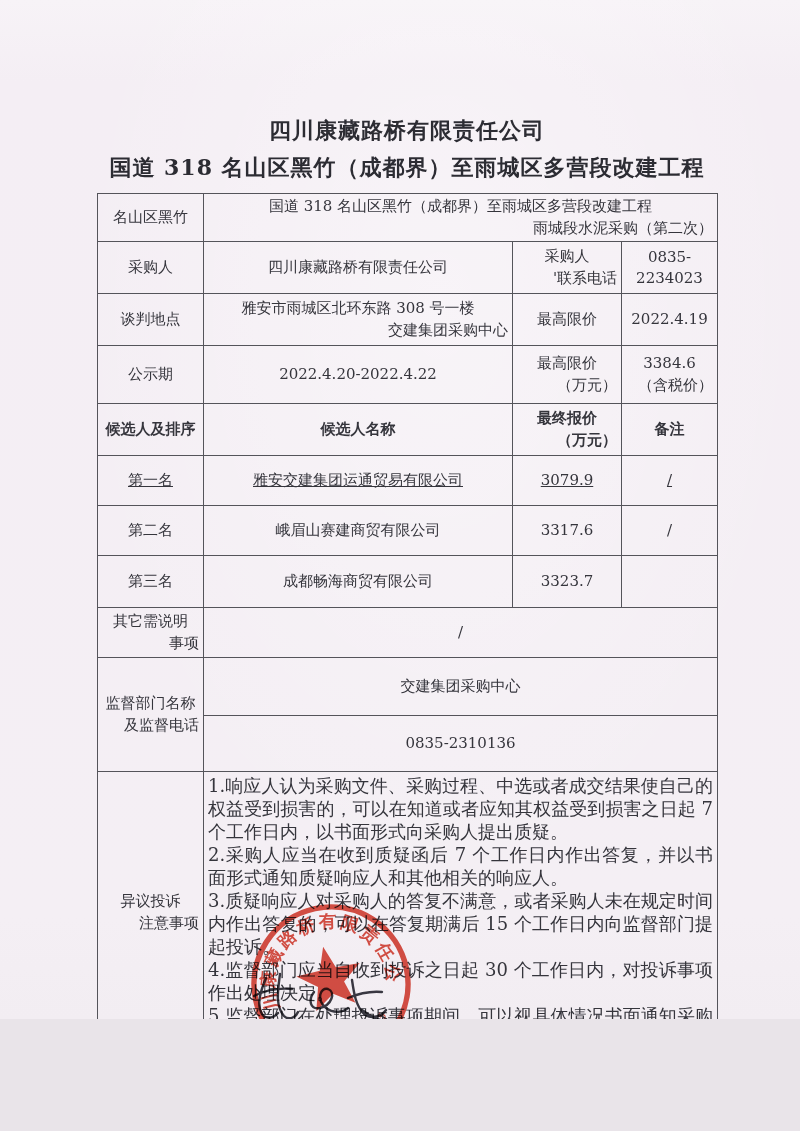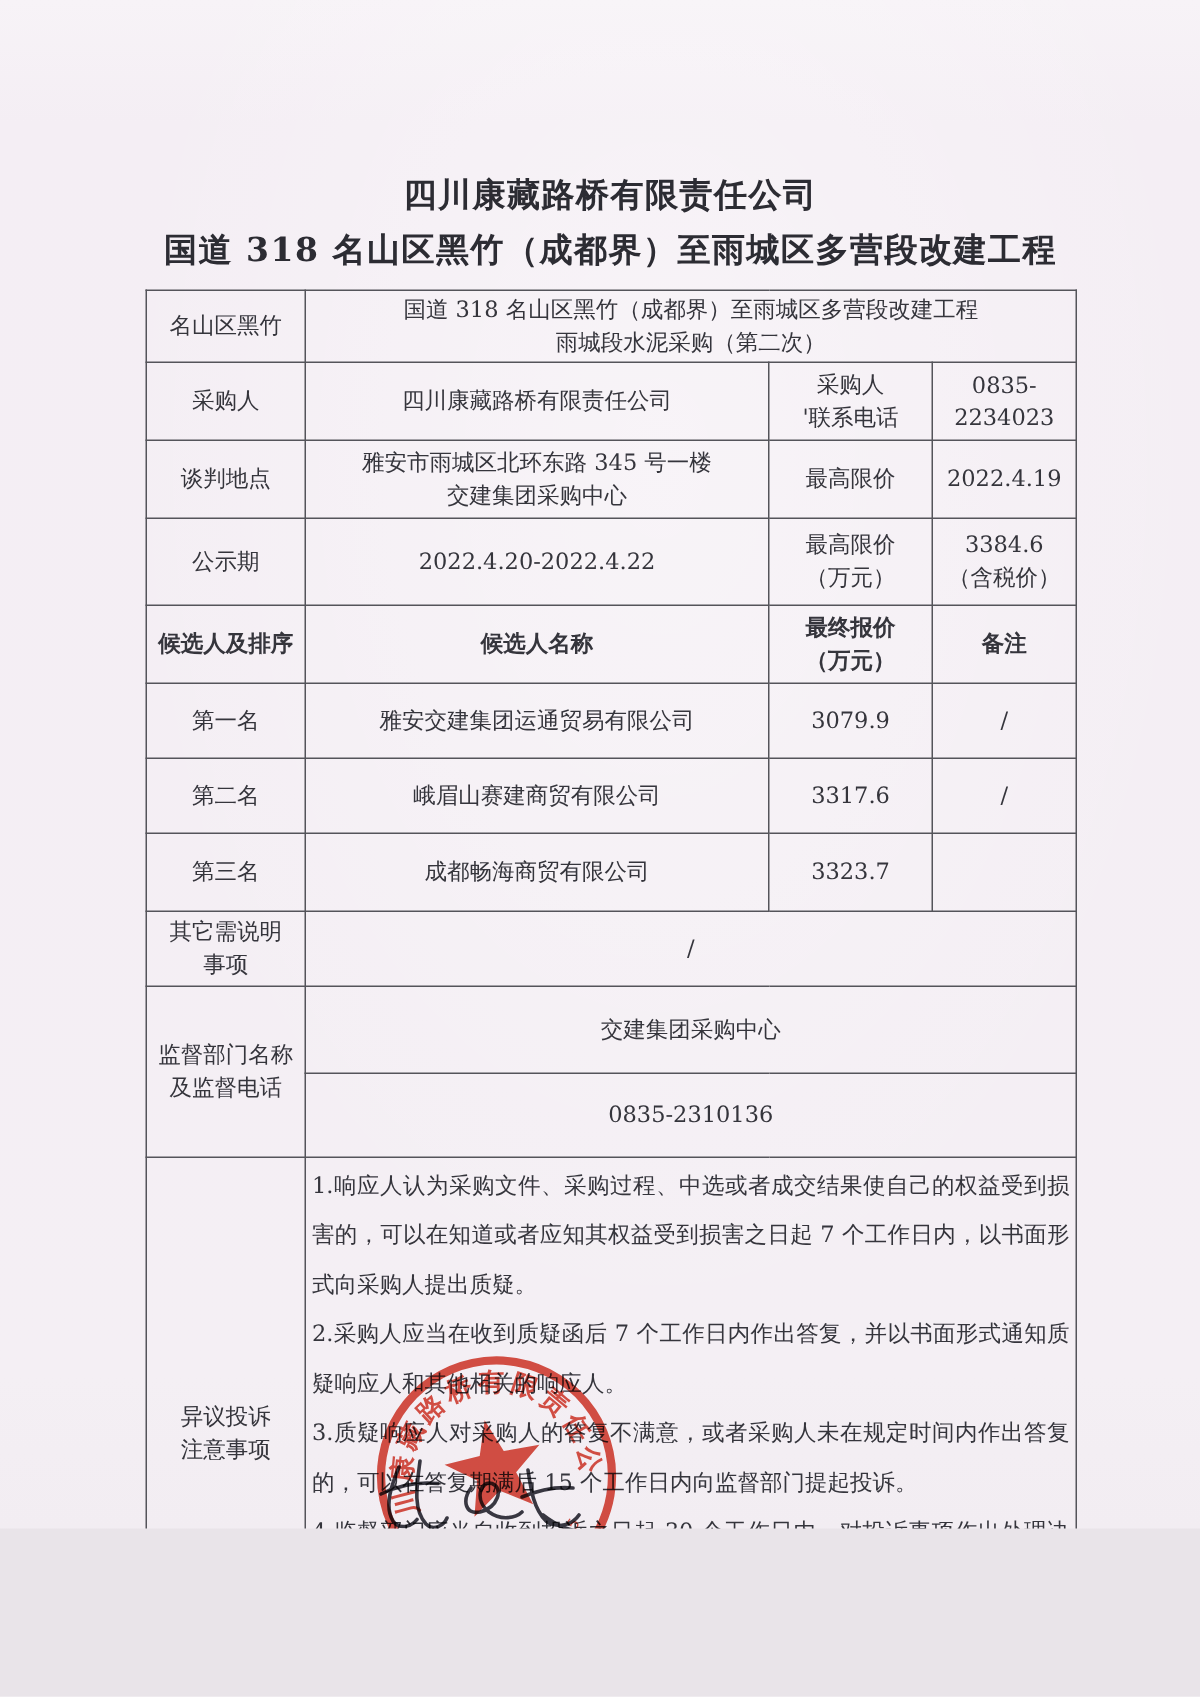--- a/index.html
+++ b/index.html
@@ -42,29 +42,29 @@
   }
   table.doc td{
     border:1px solid #54545a;
     text-align:center;
     vertical-align:middle;
     padding:2px 4px;
     line-height:21px;
     overflow:hidden;
   }
   td.left{text-align:left;padding-left:9px;}
-  .l2{margin-top:1px;}
+  .l2{margin-top:1px;text-align:right;}
   .notes-cell{
     text-align:left;
     padding:5px 8px 4px 9px;
     vertical-align:top;
   }
   .note-item{
-    font-size:15px;
-    line-height:33px;
+    font-size:18px;
+    line-height:23px;
     text-align:justify;
   }
   .sig-label{
     position:absolute;
     left:94px; top:996px;
     font-size:21px;
     letter-spacing:2.5px;
     color:#3a3a41;
     white-space:nowrap;
   }
@@ -118,21 +118,21 @@
         <td>
           <div class="l1">采购人</div>
           <div class="l2">'联系电话</div>
         </td>
         <td>0835-2234023</td>
       </tr>
 
       <tr style="height:52px;">
         <td>谈判地点</td>
         <td>
-          <div class="l1">雅安市雨城区北环东路 345 号一楼</div>
+          <div class="l1">雅安市雨城区北环东路 308 号一楼</div>
           <div class="l2">交建集团采购中心</div>
         </td>
         <td>最高限价</td>
         <td>2022.4.19</td>
       </tr>
 
       <tr style="height:58px;">
         <td>公示期</td>
         <td>2022.4.20-2022.4.22</td>
         <td>
@@ -148,21 +148,21 @@
       <tr style="height:52px;font-weight:bold;">
         <td>候选人及排序</td>
         <td>候选人名称</td>
         <td>
           <div class="l1">最终报价</div>
           <div class="l2">（万元）</div>
         </td>
         <td>备注</td>
       </tr>
 
-      <tr style="height:50px;">
+      <tr style="height:50px;text-decoration:underline;">
         <td>第一名</td>
         <td>雅安交建集团运通贸易有限公司</td>
         <td>3079.9</td>
         <td>/</td>
       </tr>
 
       <tr style="height:50px;">
         <td>第二名</td>
         <td>峨眉山赛建商贸有限公司</td>
         <td>3317.6</td>

